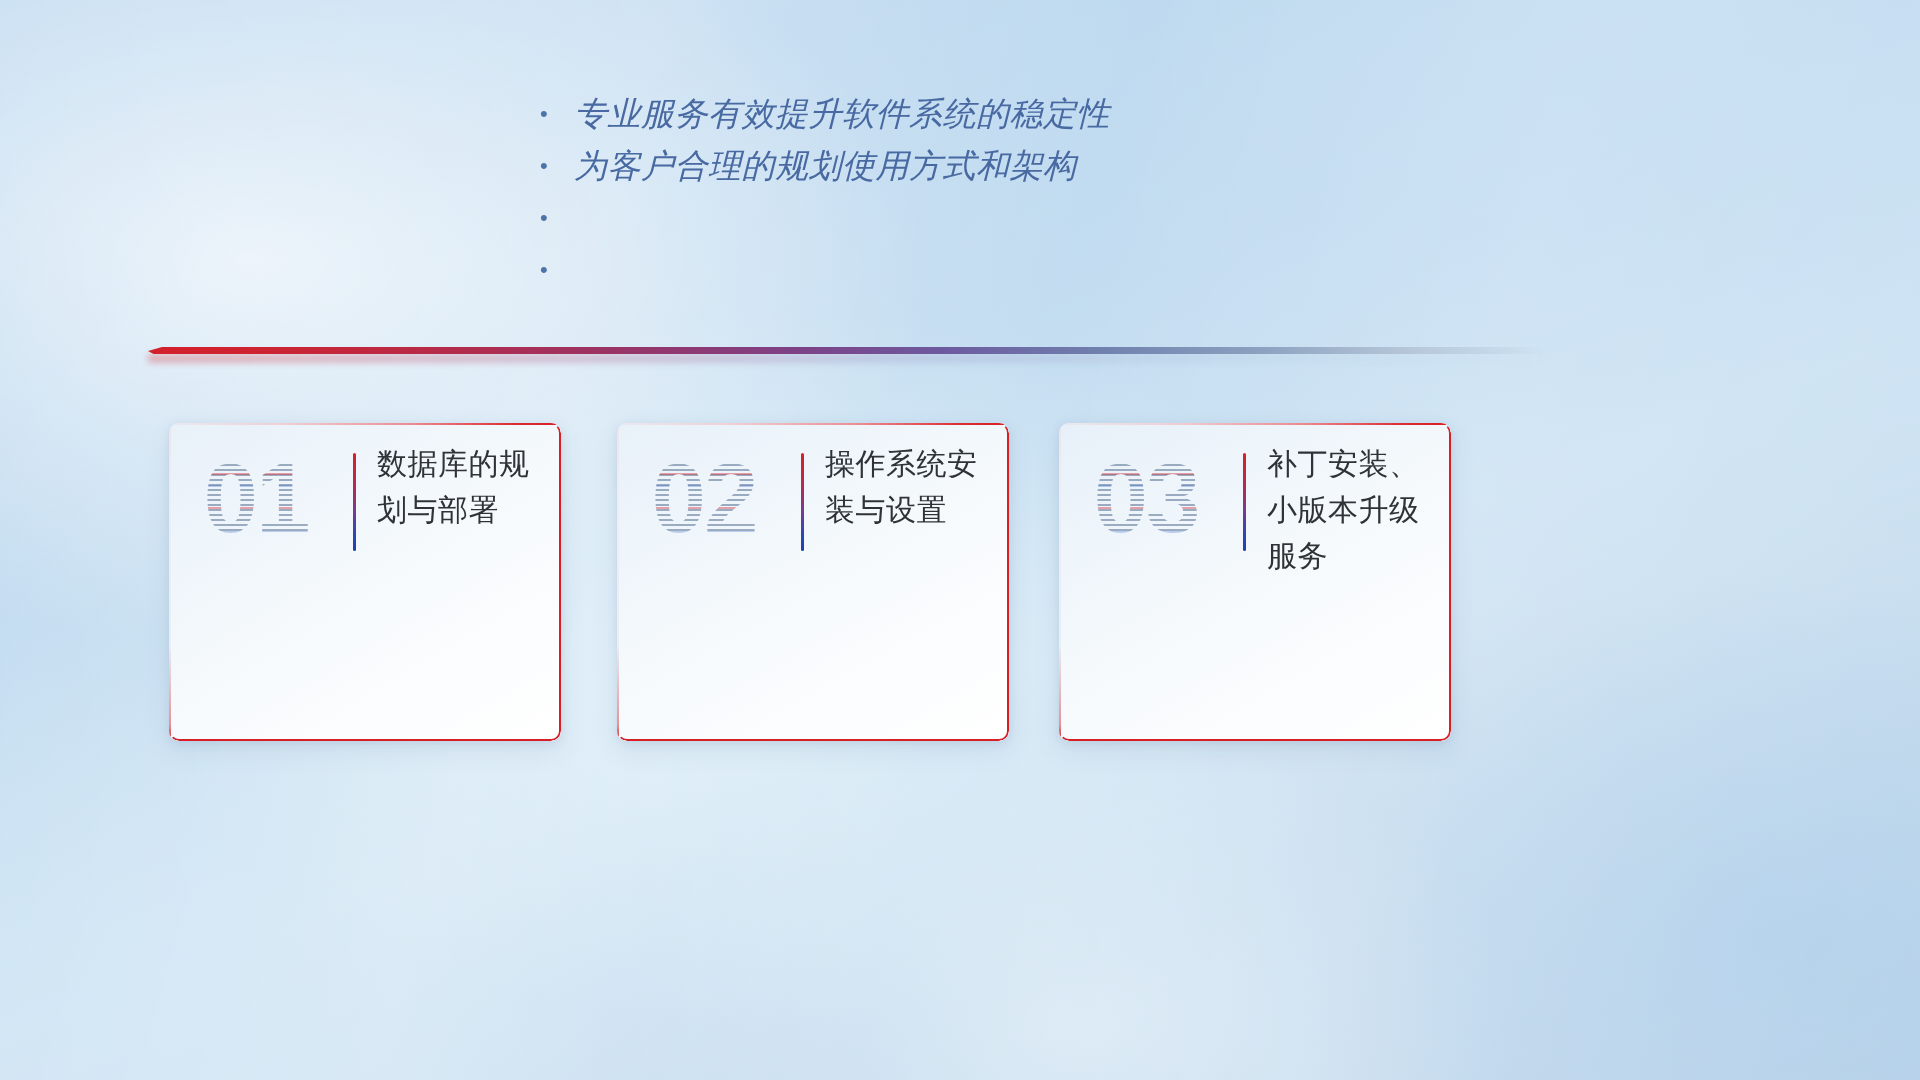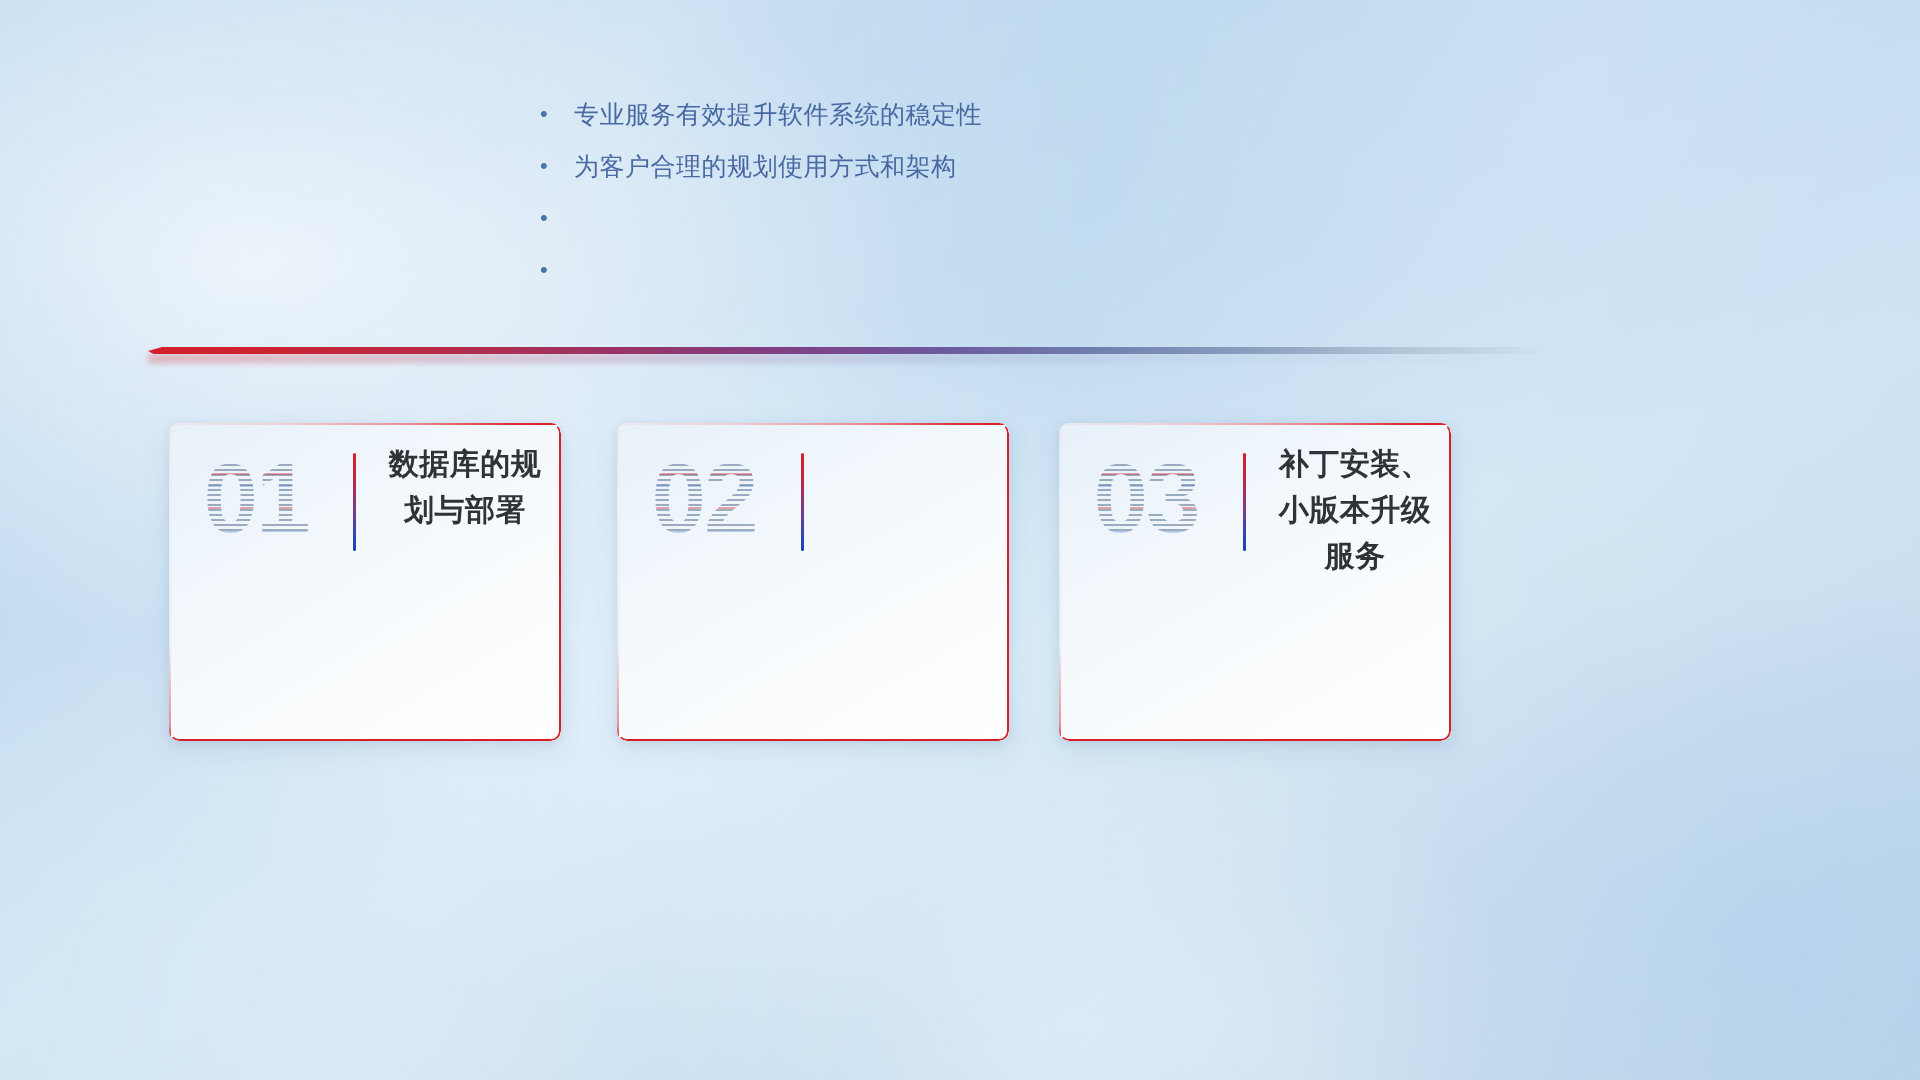--- a/index.html
+++ b/index.html
@@ -65,23 +65,24 @@
   }
   .bullet-row {
     display:flex; align-items:flex-start;
     height:52px; margin-bottom:0;
   }
   .bullet-dot {
     width:34px; flex:0 0 34px;
     font-size:22px; line-height:52px; color:#4d74a8; text-align:left;
   }
   .bullet-text {
-    font-size:25px; line-height:52px; letter-spacing:.5px;
+    font-size:33px; line-height:52px; letter-spacing:.5px;
     color:#4869a2; white-space:nowrap;
     font-weight:500;
+    font-style:italic;
   }
 
   
   .divider-wrap { position:absolute; left:148px; top:343px; width:1400px; height:22px; }
   .divider-main {
     position:absolute; left:0; top:4px; width:1400px; height:7px;
     background:linear-gradient(90deg,
       #d4202c 0%, #cf2330 7%, #b82b47 20%, #9a3465 33%,
       #7e4186 46%, #6d5ba0 57%, #7081ae 68%, #8aa0bf 79%,
       #b3c4d6 89%, rgba(214,226,238,0) 100%);
@@ -196,22 +197,22 @@
   }
 
   .sep-bar {
     position:absolute; left:184px; top:8px;
     width:3px; height:98px; border-radius:2px;
     background:linear-gradient(180deg, #d81f26 0%, #b52a4e 32%, #7c3a8e 58%, #2f47b0 82%, #1c41b8 100%);
   }
 
   .card-title {
     position:absolute; left:208px; top:-4px; width:176px;
-    font-size:30px; line-height:46px; font-weight:700;
-    color:#2f3338; letter-spacing:.5px;text-align:center;
+    font-size:30px; line-height:46px; font-weight:400;
+    color:#2f3338; letter-spacing:.5px;
   }
 
   .card-body {
     position:absolute; left:26px; top:158px; width:350px;
     font-size:19px; line-height:42px; color:#4d5258;
     letter-spacing:.3px;
   }
 </style>
 </head>
 <body>
@@ -274,20 +275,21 @@
     <div class="card c2">
       <div class="card-frame"></div>
       <div class="card-edge-top"></div>
       <div class="card-edge-left"></div>
 
       <div class="card-head">
         <div class="ghost-num">02</div>
         <div class="ghost-num-tint">02</div>
         <div class="ghost-num-tint2">02</div>
         <div class="sep-bar"></div>
+        <div class="card-title">操作系统安装与设置</div>
       </div>
 
     </div>
 
     <div class="card c3">
       <div class="card-frame"></div>
       <div class="card-edge-top"></div>
       <div class="card-edge-left"></div>
 
       <div class="card-head">

